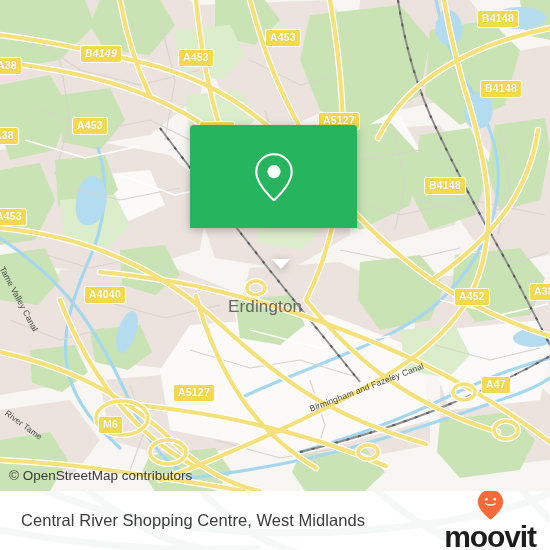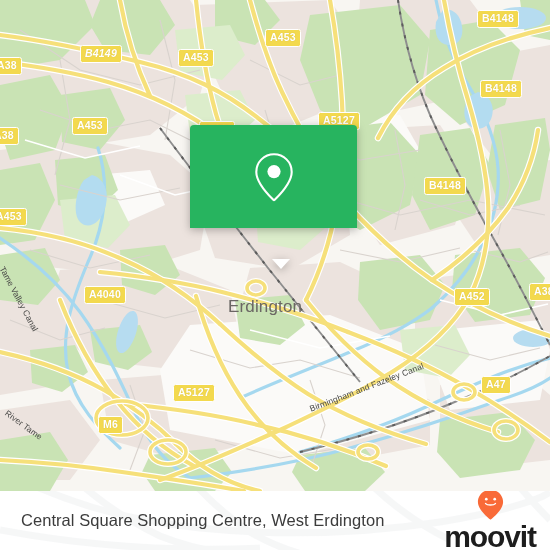--- a/index.html
+++ b/index.html
@@ -425,20 +425,21 @@
     <div id="places">
         <div class="place-label" style="left: 228px; top: 297px;">Erdington</div>
       </div>
 
     <div id="waters">
         <div class="water-label" style="left: 2px; top: 262px; transform: rotate(62deg);">Tame Valley Canal</div>
         <div class="water-label" style="left: 6px; top: 407px; transform: rotate(36deg);">River Tame</div>
         <div class="water-label" style="left: 310px; top: 404px; transform: rotate(-21deg);">Birmingham and Fazeley Canal</div>
       </div>
 
+    <div id="attribution">© OpenStreetMap contributors</div>
 
     <div id="callout">
       <div id="callout-top">
         <svg id="callout-pin" viewBox="0 0 46 52">
           <path d="M23 3.2 C13.2 3.2 5.3 11.1 5.3 20.9 C5.3 31.5 19 45.5 22.3 48.8 A1 1 0 0 0 23.7 48.8 C27 45.5 40.7 31.5 40.7 20.9 C40.7 11.1 32.8 3.2 23 3.2 Z" fill="none" stroke="#ffffff" stroke-width="2.1"></path>
           <circle cx="23" cy="20.6" r="6.6" fill="#ffffff"></circle>
         </svg>
       </div>
       <div id="callout-tail"></div>
     </div>
@@ -450,21 +451,21 @@
       <g fill="none" stroke="#b9c0c6" stroke-width="7">
         <path d="M0,470 C60,500 120,520 200,528 C280,536 360,534 440,522 C500,512 540,500 550,492"></path>
         <path d="M40,440 C70,480 110,512 160,536 C200,552 250,560 300,556"></path>
         <path d="M150,430 C180,470 210,505 250,532 C290,556 340,566 390,562"></path>
         <path d="M330,435 C360,480 400,515 450,540"></path>
         <path d="M470,420 C500,465 530,500 550,520"></path>
         <path d="M0,530 C80,545 170,552 260,548"></path>
       </g>
     </svg>
     <div id="footer-inner">
-      <div id="footer-title">Central Square Shopping Centre, West Erdington</div>
+      <div id="footer-title">Central River Shopping Centre, West Midlands</div>
       <div id="brand">
         <svg id="brand-mark" viewBox="0 0 27 31">
           <path d="M13.5 0.8 C6.4 0.8 0.9 6.2 0.9 13.0 C0.9 20.6 10.8 28.6 12.9 30.3 A0.9 0.9 0 0 0 14.1 30.3 C16.2 28.6 26.1 20.6 26.1 13.0 C26.1 6.2 20.6 0.8 13.5 0.8 Z" fill="#f96a38"></path>
           <circle cx="9.3" cy="10.2" r="1.35" fill="#ffffff"></circle>
           <circle cx="17.7" cy="10.2" r="1.35" fill="#ffffff"></circle>
           <path d="M8.6 14.6 C10.2 16.6 16.8 16.6 18.4 14.6" fill="none" stroke="#ffffff" stroke-width="1.5" stroke-linecap="round"></path>
         </svg>
         <span id="brand-text">moovit</span>
       </div>
     </div>

